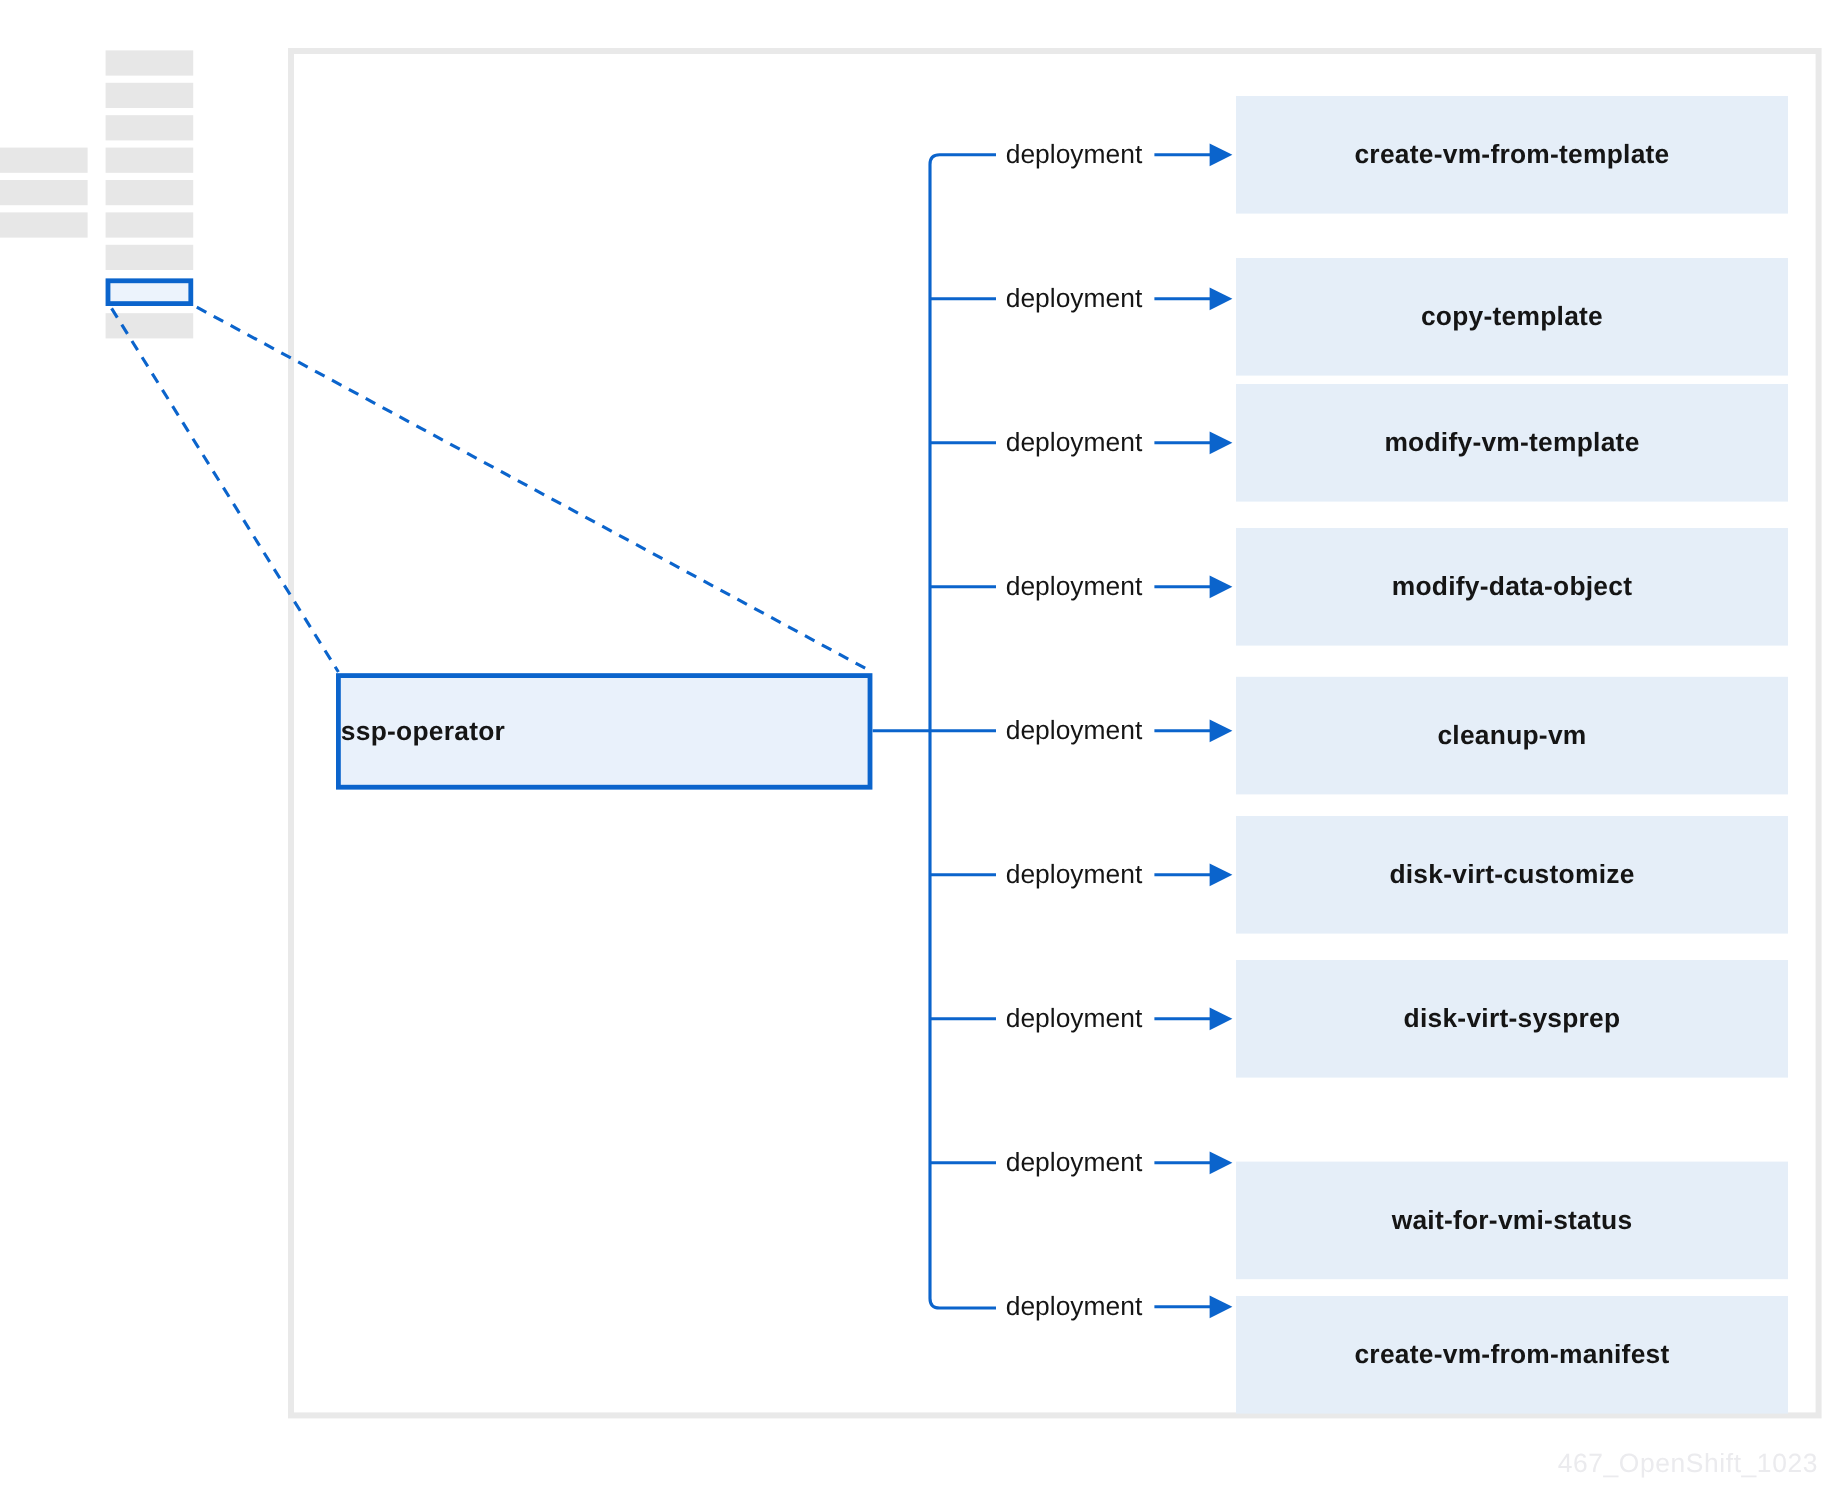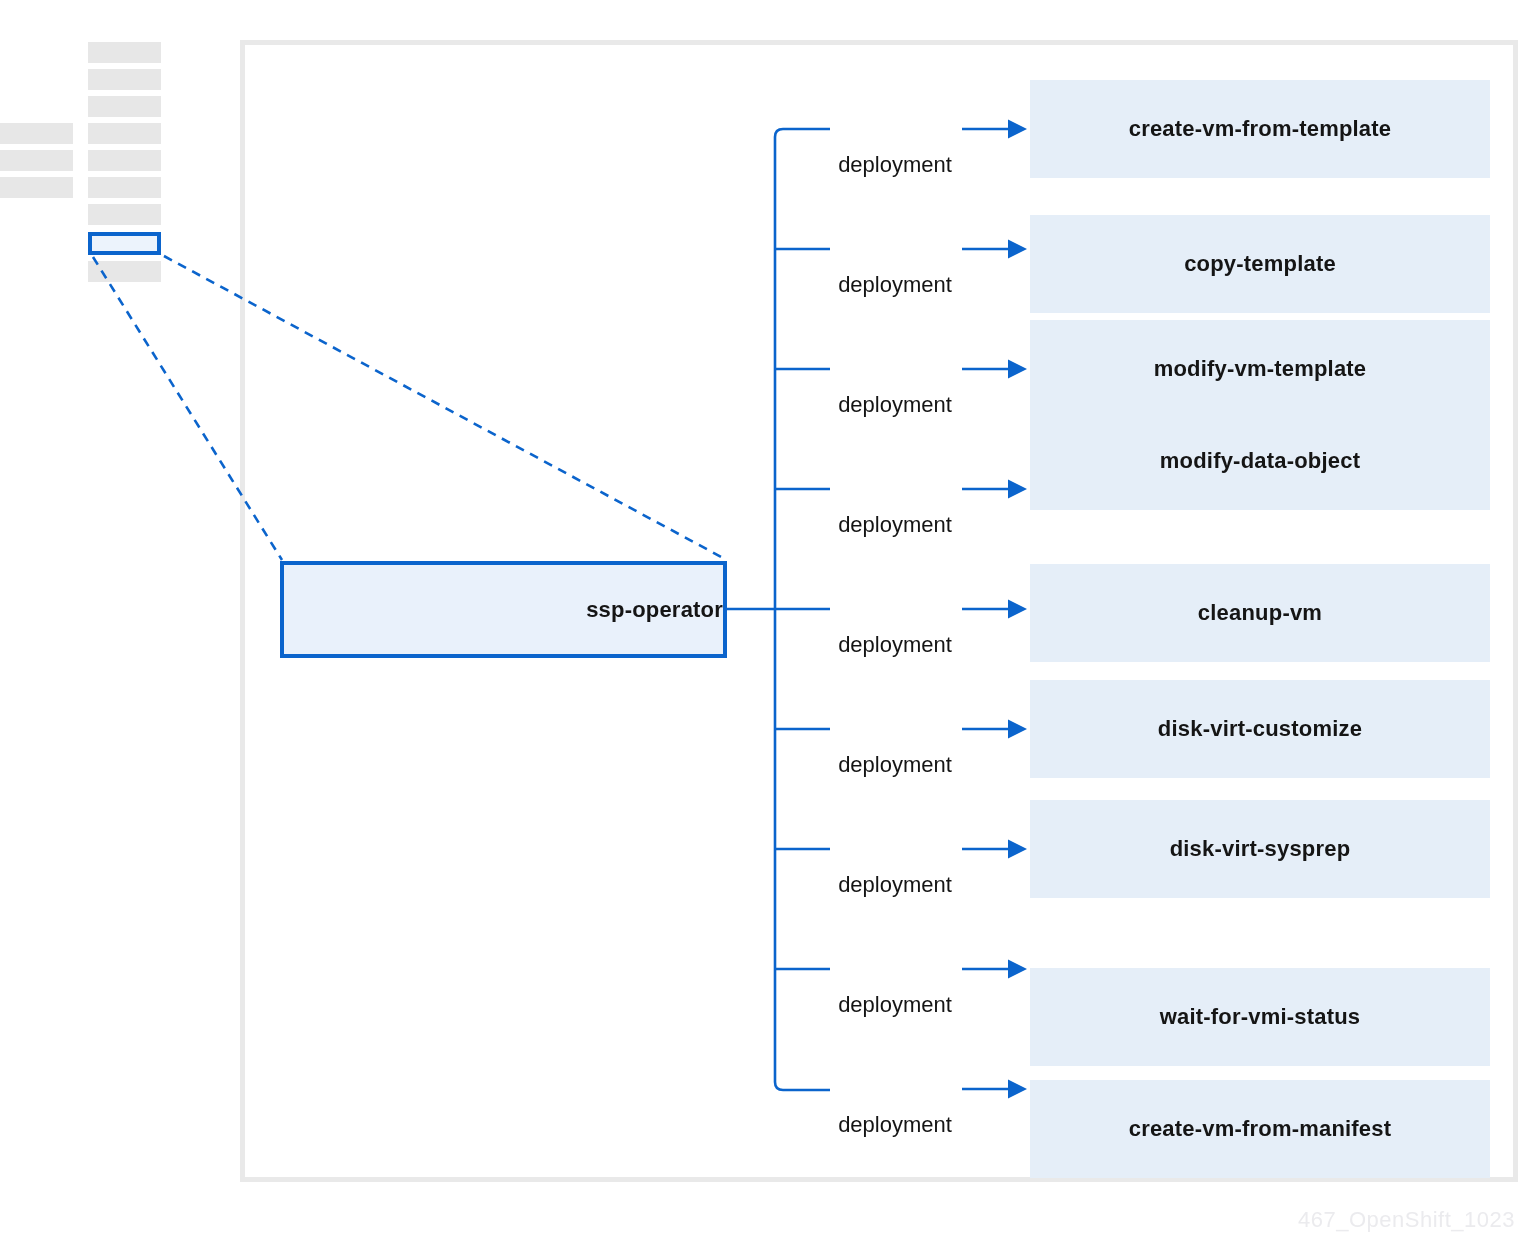--- a/index.html
+++ b/index.html
@@ -59,39 +59,38 @@
     position: absolute;
     left: 280px;
     top: 561px;
     width: 447px;
     height: 97px;
     box-sizing: border-box;
     background: #e9f1fb;
     border: 4px solid #0b64cc;
     display: flex;
     align-items: center;
-    justify-content: flex-end;
+    justify-content: flex-start;
     font-size: 22px;
     font-weight: bold;
     letter-spacing: 0.2px;
   }
 
   
   .dep-label {
     position: absolute;
     left: 829px;
     width: 132px;
     height: 30px;
     line-height: 30px;
     text-align: center;
     font-size: 22px;
     font-weight: 400;
     color: #151515;
     white-space: nowrap;
-    margin-top: 36px;
   }
 
   
   .tbox {
     position: absolute;
     left: 1030px;
     width: 460px;
     height: 98px;
     background: #e5eef8;
     display: flex;
@@ -188,21 +187,21 @@
 
 <div class="tbox" style="top:80px">
   <span>create-vm-from-template</span>
 </div>
 <div class="tbox" style="top:215px">
   <span>copy-template</span>
 </div>
 <div class="tbox" style="top:320px">
   <span>modify-vm-template</span>
 </div>
-<div class="tbox" style="top:412px">
+<div class="tbox" style="top:440px">
   <span>modify-data-object</span>
 </div>
 <div class="tbox" style="top:564px">
   <span>cleanup-vm</span>
 </div>
 <div class="tbox" style="top:680px">
   <span>disk-virt-customize</span>
 </div>
 <div class="tbox" style="top:800px">
   <span>disk-virt-sysprep</span>

